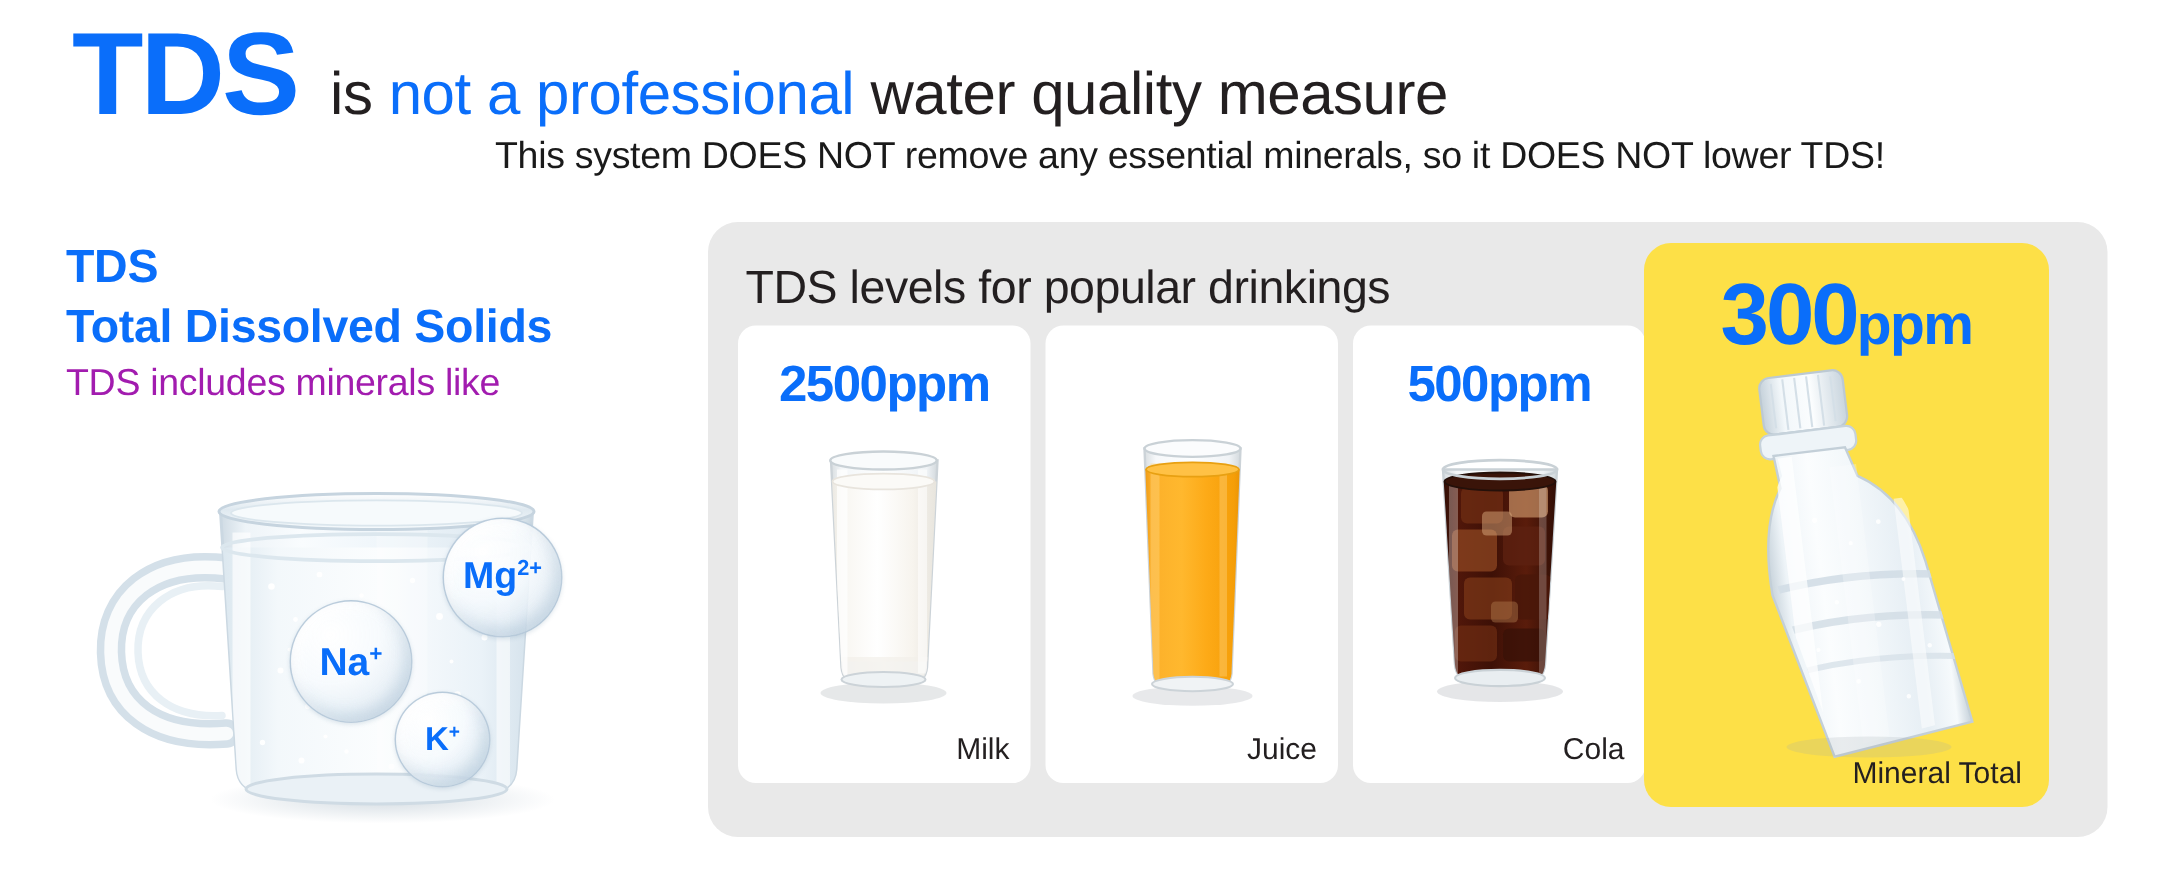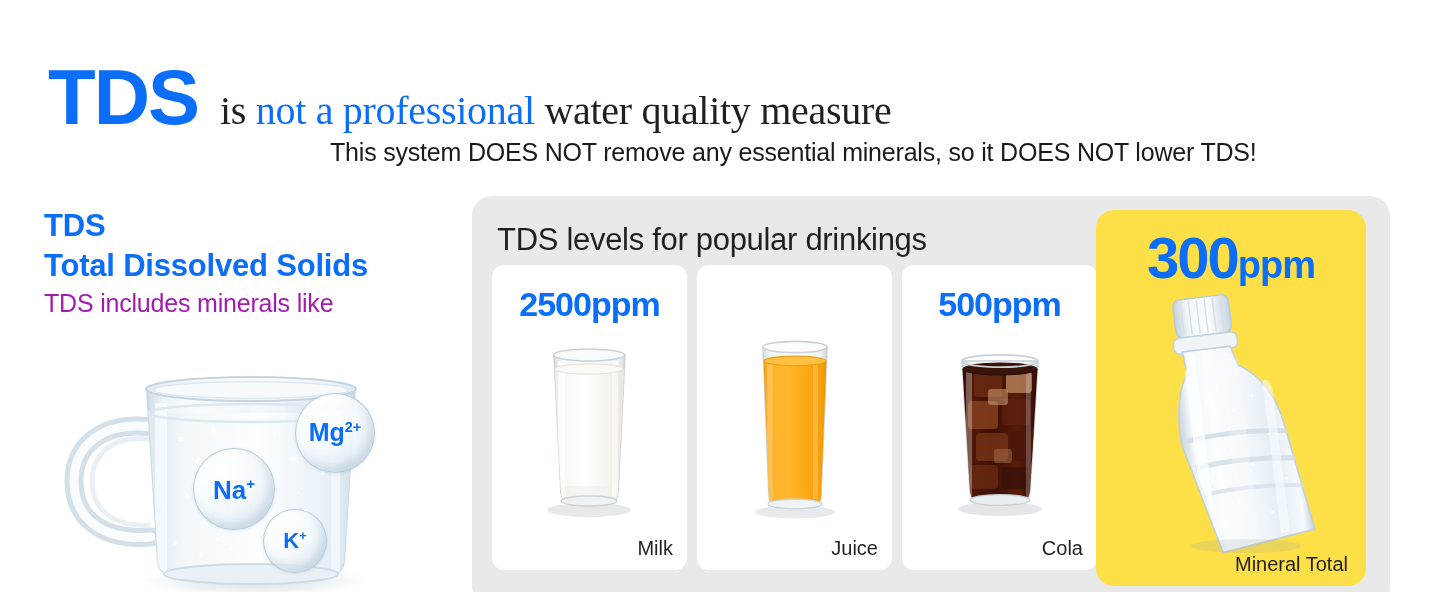--- a/index.html
+++ b/index.html
@@ -2,34 +2,34 @@
 <html><head>
 <meta charset="utf-8">
 <style>
   html,body{margin:0;padding:0;}
   body{
     width:1445px;height:592px;
     background:#ffffff;
     font-family:"Liberation Sans","DejaVu Sans",sans-serif;
     overflow:hidden;position:relative;
   }
-  .stage{position:absolute;inset:0;margin-top:48px;}
+  .stage{position:absolute;inset:0;}
 
   
   .headline{
     position:absolute;left:48px;top:10px;
     display:flex;align-items:baseline;white-space:nowrap;
   }
   .hl-tds{
     font-size:78px;font-weight:700;color:#0a6efa;
     letter-spacing:-2px;line-height:1;
   }
   .hl-rest{
     font-size:40px;font-weight:400;color:#231f20;
-    margin-left:22px;line-height:1;letter-spacing:-.3px;font-family:Liberation Serif, serif;
+    margin-left:22px;line-height:1;letter-spacing:-.3px;
   }
   .hl-blue{color:#0a6efa;font-weight:400;}
   .subhead{
     position:absolute;left:330px;top:90px;
     font-size:25px;color:#1a1a1a;font-weight:400;
     white-space:nowrap;letter-spacing:-.2px;
   }
 
   
   .left-block{position:absolute;left:44px;top:158px;}
@@ -67,21 +67,21 @@
   .bub-label sup{font-size:.58em;font-weight:700;vertical-align:super;}
   .b-mg{left:240px;top:50px;width:78px;height:78px;font-size:25px;}
   .b-na{left:138px;top:105px;width:80px;height:80px;font-size:26px;}
   .b-ca{left:38px;top:153px;width:85px;height:85px;font-size:27px;}
   .b-k {left:208px;top:166px;width:62px;height:62px;font-size:22px;}
 
   
   .panel{
     position:absolute;left:472px;top:148px;
     width:918px;height:410px;
-    background:#e9e9e9;border-radius:20px;
+    background:#e9e9e9;border-radius:20px;padding-left:15px;
   }
   .panel-title{
     position:absolute;left:25px;top:26px;
     font-size:31px;color:#231f20;font-weight:400;
     white-space:nowrap;letter-spacing:-.3px;
   }
   .cards{
     position:absolute;left:20px;top:69px;
     display:flex;gap:10px;
   }

